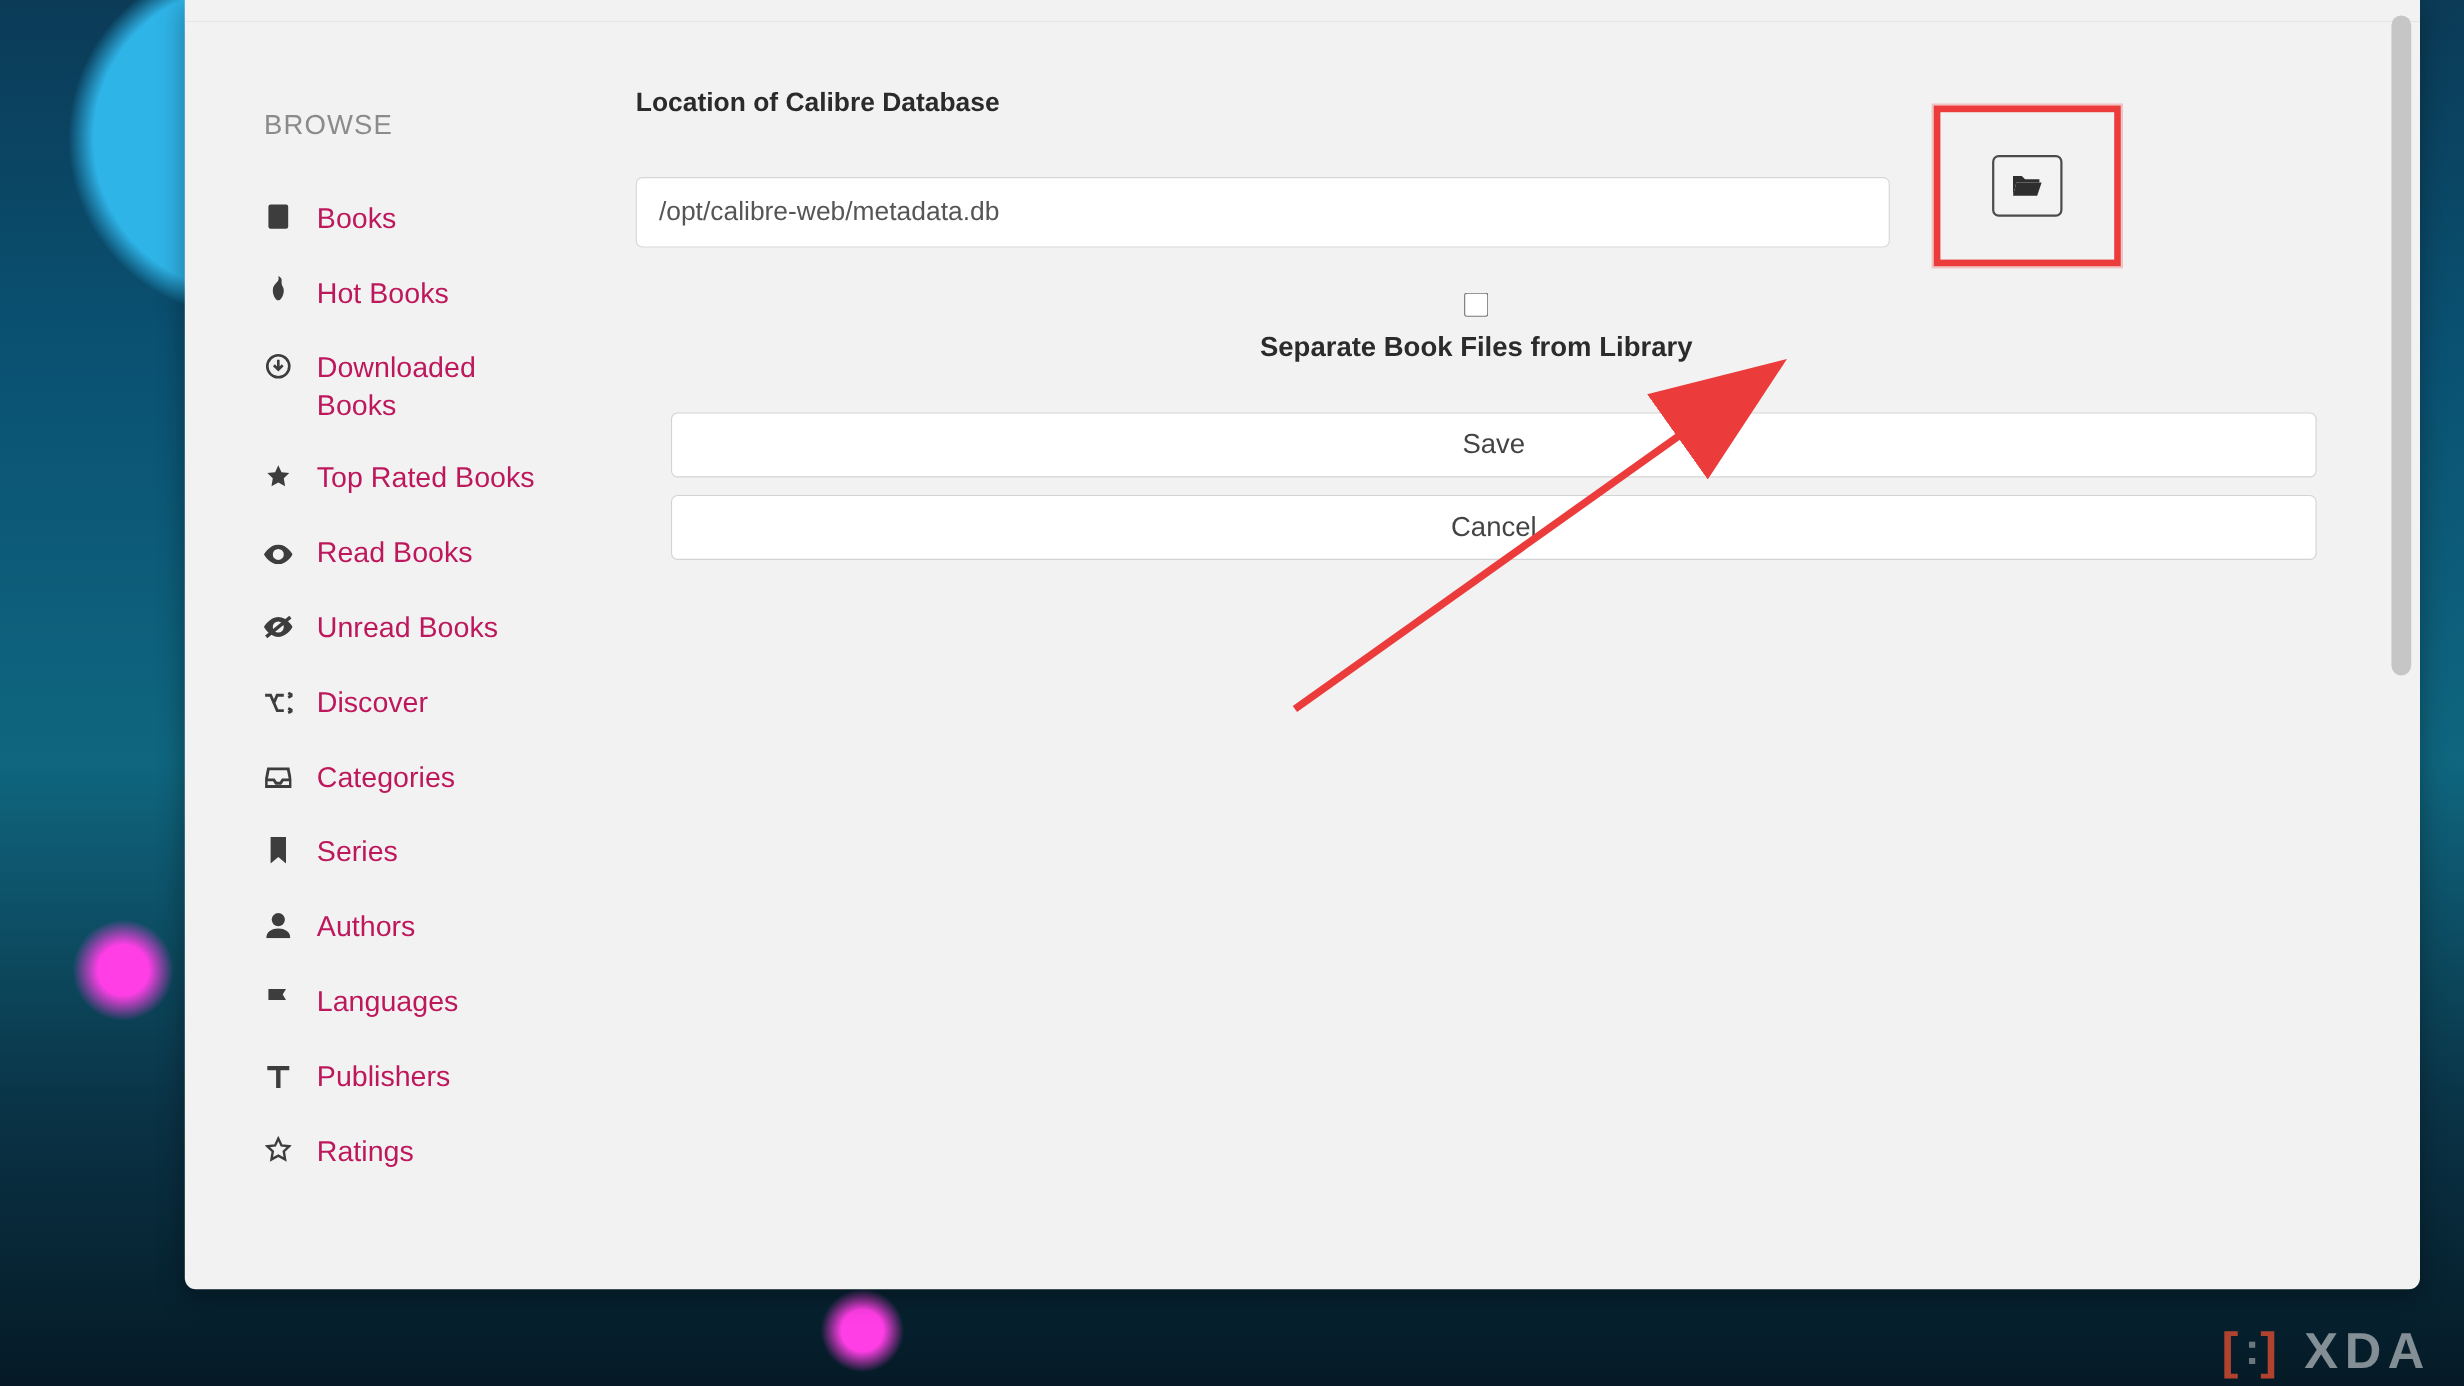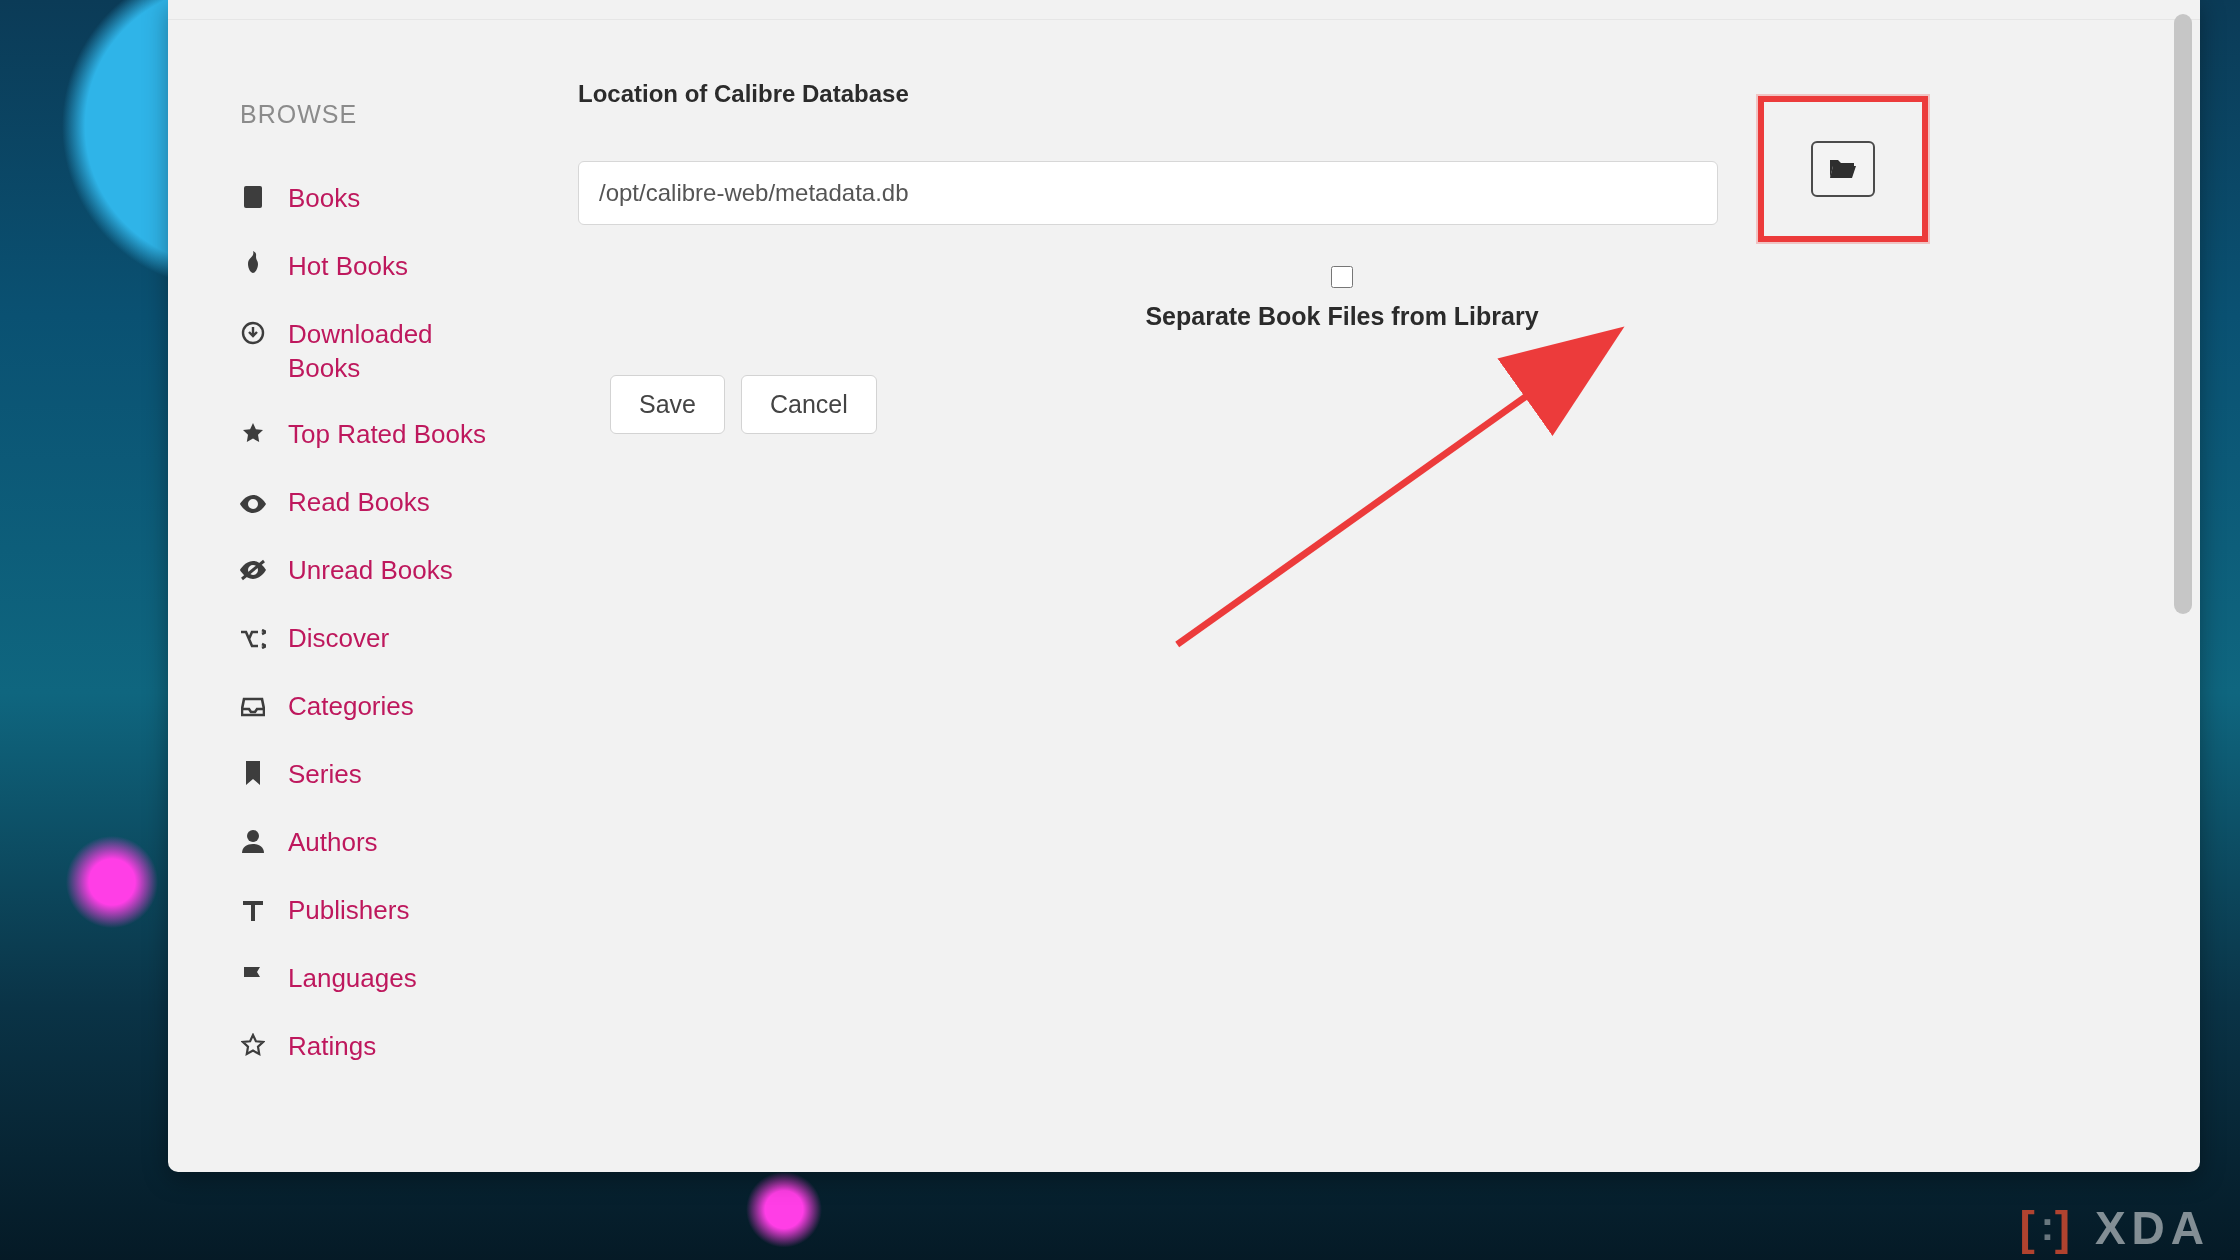--- a/index.html
+++ b/index.html
@@ -73,21 +73,21 @@
     box-shadow: 0 0 0 2px rgba(236,59,59,0.25);
   }
   .browse-btn {
     width:64px; height:56px; background:#f3f3f3;
     border:2px solid #4b4b4b; border-radius:6px;
     display:flex; align-items:center; justify-content:center;
     cursor:pointer;
   }
   .check-row { display:flex; align-items:center; gap:14px; font-size:25px; font-weight:700; color:#2b2b2b; margin-top:-30px; margin-bottom:44px;flex-direction:column; }
   .check-row input { width:22px; height:22px; }
-  .btn-row { display:flex; gap:16px; padding-left:32px;}
+  .btn-row { display:flex; gap:16px; padding-left:32px;flex-direction:column;}
   .btn {
     background:#fff; border:1px solid #d3d3d3; border-radius:6px;
     padding:14px 28px; font-size:25px; color:#444; cursor:pointer;
   }
 
   
   .anno { position:absolute; left:0; top:0; width:100%; height:100%; pointer-events:none; }
 </style>
 </head>
 <body>
@@ -169,30 +169,30 @@
           <span class="lbl">Series</span>
         </li>
         <li class="side-item">
           <span class="icn"><svg width="22" height="24" viewBox="0 0 22 24" fill="#3d3d3d">
                 <circle cx="11" cy="7" r="6"></circle>
                 <path d="M0 24c0-6 5-9 11-9s11 3 11 9z"></path>
               </svg></span>
           <span class="lbl">Authors</span>
         </li>
         <li class="side-item">
+          <span class="icn"><svg width="22" height="24" viewBox="0 0 22 24" fill="#3d3d3d">
+                <path d="M2 0v24M2 2h16l-3 5 3 5H2"></path>
+              </svg></span>
+          <span class="lbl">Languages</span>
+        </li>
+        <li class="side-item">
           <span class="icn"><svg width="24" height="22" viewBox="0 0 24 22" fill="#3d3d3d">
                 <path d="M2 2h20v4h-8v16h-4V6H2z"></path>
               </svg></span>
           <span class="lbl">Publishers</span>
-        </li>
-        <li class="side-item">
-          <span class="icn"><svg width="22" height="24" viewBox="0 0 22 24" fill="#3d3d3d">
-                <path d="M2 0v24M2 2h16l-3 5 3 5H2"></path>
-              </svg></span>
-          <span class="lbl">Languages</span>
         </li>
         <li class="side-item">
           <span class="icn"><svg width="24" height="24" viewBox="0 0 24 24" fill="none" stroke="#3d3d3d" stroke-width="2.2">
                 <path d="M12 2l2.9 6.3L22 9l-5 4.7L18.2 21 12 17.6 5.8 21 7 13.7 2 9l7.1-.7z"></path>
               </svg></span>
           <span class="lbl">Ratings</span>
         </li>
       </ul>
     </aside>
 

